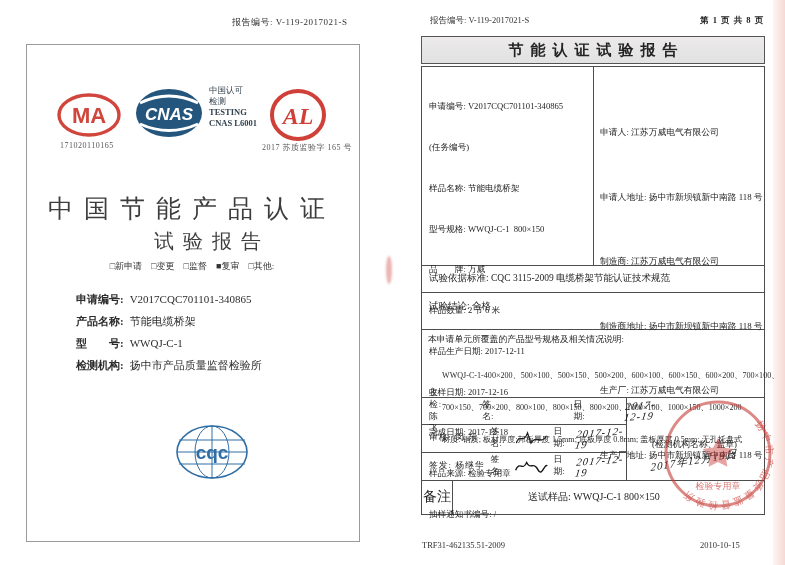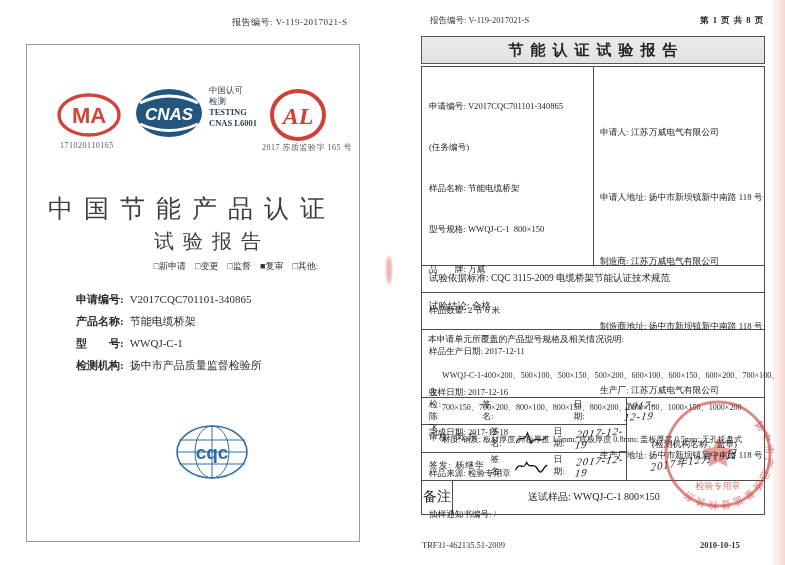--- a/index.html
+++ b/index.html
@@ -10,21 +10,21 @@
     color:#262626;
   }
   .abs{position:absolute;}
   
   .lp-report{left:232px;top:16px;font-size:9px;color:#333;letter-spacing:.5px;}
   .lp-box{left:26px;top:44px;width:332px;height:496px;border:1.5px solid #9a9a9a;}
   .logo-num{font-size:8px;color:#5a5a5a;letter-spacing:.5px;font-family:Liberation Serif, serif;}
   .cnas-lines{left:209px;top:85px;font-size:8.5px;line-height:11px;color:#33424f;font-weight:bold;}
   .lp-title1{left:26px;top:192px;width:332px;text-align:center;font-size:25px;letter-spacing:11px;color:#3d3d3d;font-weight:500;}
   .lp-title2{left:26px;top:228px;width:372px;text-align:center;font-size:20px;letter-spacing:9px;color:#3d3d3d;font-weight:500;}
-  .lp-checks{left:38px;top:260px;width:332px;display:flex;justify-content:center;gap:9px;font-size:9px;color:#333;padding-left:32px;}
+  .lp-checks{left:26px;top:260px;width:332px;display:flex;justify-content:center;gap:9px;font-size:9px;color:#333;}
   .lp-fields{left:76px;top:288px;font-size:11px;color:#2c2c2c;}
   .lp-field{height:22px;line-height:22px;white-space:pre;}
   .lp-field .lbl{margin-right:6px;font-weight:bold;}
   .red-smudge{left:386px;top:256px;width:6px;height:28px;background:rgba(205,70,65,.40);border-radius:50%;filter:blur(1px);}
   
   .rp-report{left:430px;top:15px;font-size:8.5px;color:#333;}
   .rp-page{left:700px;top:15px;font-size:8.5px;color:#222;font-weight:bold;letter-spacing:1px;}
   .rp-titlebox{left:421px;top:36px;width:342px;height:26px;border:1px solid #555;
     background:linear-gradient(180deg,#eceaea,#e2e2e2);display:flex;align-items:center;justify-content:center;}
   .rp-title{font-size:15px;font-weight:bold;letter-spacing:7px;color:#222;padding-left:7px;}
@@ -39,21 +39,21 @@
   .cov-lines{left:20px;top:283px;font-size:8.1px;line-height:10.6px;color:#2b2b2b;}
   .sig-row{position:absolute;left:0;display:flex;align-items:center;padding-left:7px;font-size:8.8px;gap:5px;width:197px;}
   .sig-role{width:66px;letter-spacing:1px;}
   .hand{font-style:italic;color:#141414;font-size:10.5px;transform:skewX(-12deg) rotate(-4deg);display:inline-block;letter-spacing:1px;}
   .stamp-caption{left:230px;top:372px;font-size:8.8px;color:#222;}
   .stamp-date{left:228px;top:386px;font-size:11px;font-style:italic;color:#1a1a1a;transform:rotate(-9deg) skewX(-10deg);letter-spacing:1px;}
   .seal{left:658px;top:394px;width:120px;height:120px;z-index:6;opacity:.85;}
   .remark-label{left:0;top:413px;width:30px;height:34px;display:flex;align-items:center;justify-content:center;font-size:14px;}
   .remark-value{left:106px;top:413px;height:34px;display:flex;align-items:center;font-size:10px;}
   .footer-left{left:422px;top:540px;font-size:8.5px;color:#333;}
-  .footer-right{left:700px;top:540px;font-size:8.5px;color:#333;font-weight:bold;}
+  .footer-right{left:700px;top:540px;font-size:8.5px;color:#333;}
   .pink-strip{left:773px;top:0;width:12px;height:565px;background:linear-gradient(90deg,rgba(240,185,175,.15),rgba(236,170,158,.45));}
   svg{display:block;}
 </style>
 </head>
 <body>
 
 <div class="canvas">
 
   <div class="abs lp-report"><span>报告编号:</span> <span>V-119-2017021-S</span></div>
 

